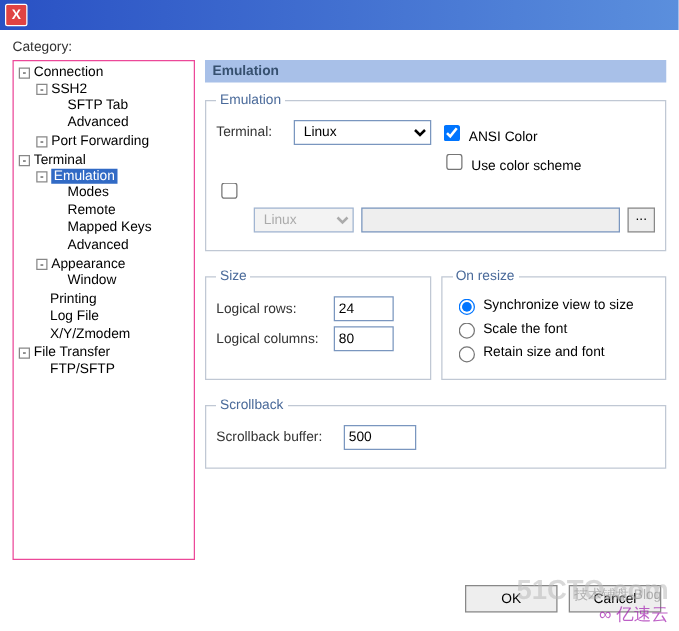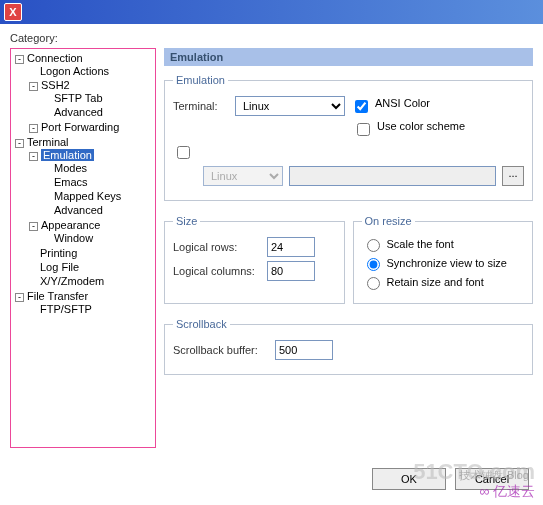--- a/index.html
+++ b/index.html
@@ -20,21 +20,21 @@
 .panel { flex: 1; }
 .panel-header { background: #a8c0e8; color: #36506f; font-weight: bold; padding: 3px 6px; }
 fieldset { border: 1px solid #c0c8d4; margin: 8px 0 6px 0; padding: 6px 8px 10px 8px; }
 legend { color: #4a6a9a; padding: 0 3px; }
 .row { display: flex; align-items: center; gap: 6px; margin: 4px 0; }
 label.form { color: #333; }
 select, input[type=text] { border: 1px solid #7a96bf; height: 20px; padding: 1px 3px; background: #fff; }
 select { background: #fff; }
 select.disabled { background: #eee; color: #888; }
 input.disabled-box { background: #eee; }
-.checkbox { display: flex; align-items: flex-start; gap: 4px; }
+.checkbox { display: flex; align-items: flex-end; gap: 4px; }
 .checkbox input { width: 13px; height: 13px; }
 .two-col { display: flex; gap: 8px; }
 .two-col fieldset { flex: 1; }
 .radio { display: flex; align-items: center; gap: 4px; margin: 3px 0; }
 .btn-small { width: 22px; height: 20px; border: 1px solid #888; background: #eee; text-align: center; }
 .buttons { text-align: right; margin-top: 20px; padding-right: 4px; }
 .dlg-btn { display: inline-block; width: 74px; height: 22px; border: 1px solid #888; background: #eee; margin-left: 6px; text-align: center; line-height: 20px; cursor: pointer; }
 .watermark { position: absolute; right: 8px; bottom: 20px; color: #bbb; font-size: 22px; font-weight: bold; opacity: 0.55; pointer-events: none; }
 .watermark2 { position: absolute; right: 14px; bottom: 22px; color: #888; font-size: 11px; opacity: 0.6; pointer-events: none; }
 .cloud { position: absolute; right: 8px; bottom: 4px; color: #a21caf; font-size: 14px; opacity: 0.7; pointer-events: none; }
@@ -46,37 +46,36 @@
   <div class="close-btn">X</div>
 </div>
 
 <div class="content">
   <span class="category-label">Category:</span>
   <div class="layout">
     <div class="tree">
       <ul>
         <li><span class="exp">-</span><span>Connection</span>
           <ul>
-            <li><span class="noexp"></span><span>Logon Actions</span></li>
             <li><span class="exp">-</span><span>SSH2</span>
               <ul>
                 <li><span class="noexp"></span><span>SFTP Tab</span></li>
                 <li><span class="noexp"></span><span>Advanced</span></li>
               </ul>
             </li>
             <li><span class="exp">-</span><span>Port Forwarding</span>
             </li>
           </ul>
         </li>
         <li><span class="exp">-</span><span>Terminal</span>
           <ul>
             <li><span class="exp">-</span><span class="selected">Emulation</span>
               <ul>
                 <li><span class="noexp"></span><span>Modes</span></li>
-                <li><span class="noexp"></span><span>Emacs</span></li>
+                <li><span class="noexp"></span><span>Remote</span></li>
                 <li><span class="noexp"></span><span>Mapped Keys</span></li>
                 <li><span class="noexp"></span><span>Advanced</span></li>
               </ul>
             </li>
             <li><span class="exp">-</span><span>Appearance</span>
               <ul>
                 <li><span class="noexp"></span><span>Window</span></li>
               </ul>
             </li>
             <li><span class="noexp"></span><span>Printing</span></li>
@@ -136,26 +135,26 @@
           </div>
           <div class="row">
             <label class="form" style="width:88px">Logical columns:</label>
             <input type="text" style="width: 48px;" value="80">
           </div>
         </fieldset>
 
         <fieldset>
           <legend>On resize</legend>
           <div class="radio">
+            <input type="radio" name="rz" checked="" style="">
+            <span>Synchronize view to size</span>
+          </div>
+          <div class="radio">
             <input type="radio" name="rz" style="">
             <span>Scale the font</span>
-          </div>
-          <div class="radio">
-            <input type="radio" name="rz" checked="" style="">
-            <span>Synchronize view to size</span>
           </div>
           <div class="radio">
             <input type="radio" name="rz" style="">
             <span>Retain size and font</span>
           </div>
         </fieldset>
       </div>
 
       <fieldset>
         <legend>Scrollback</legend>

